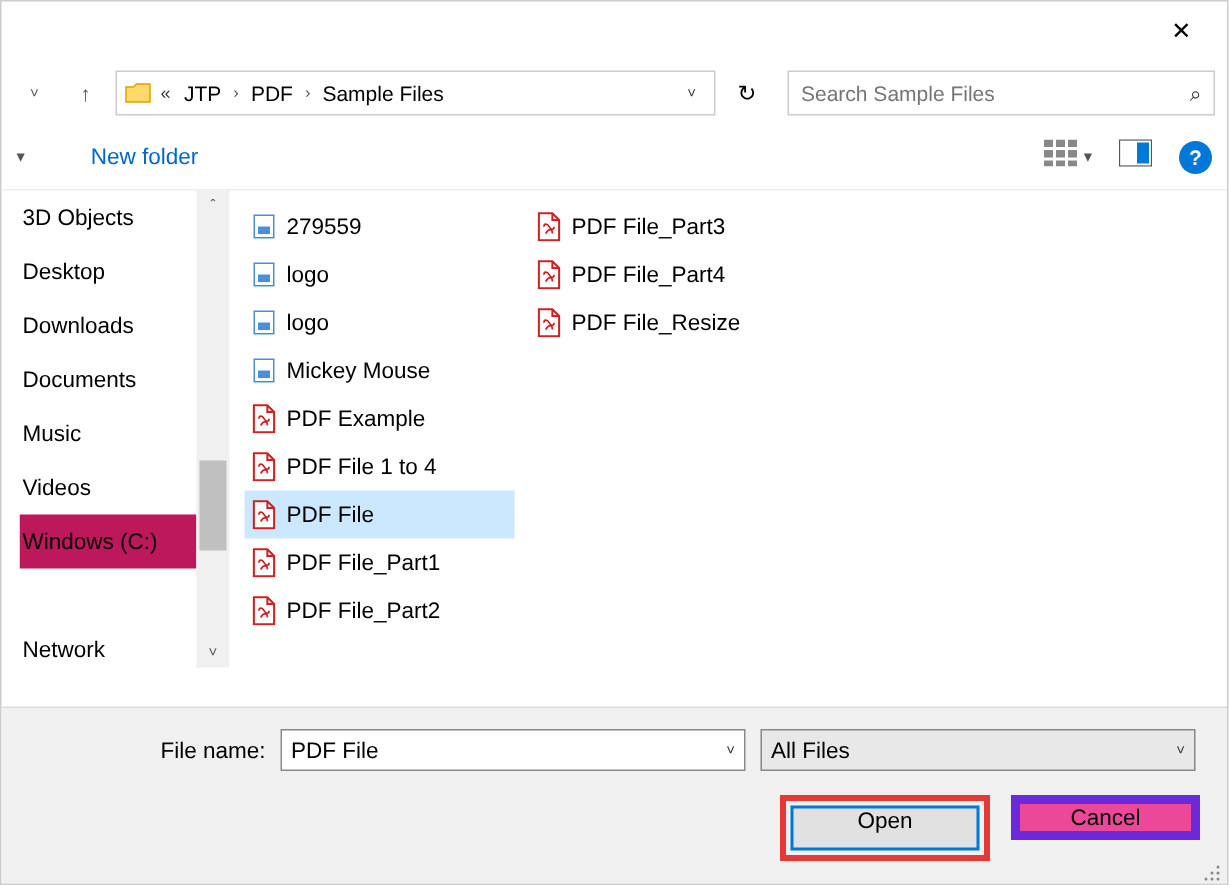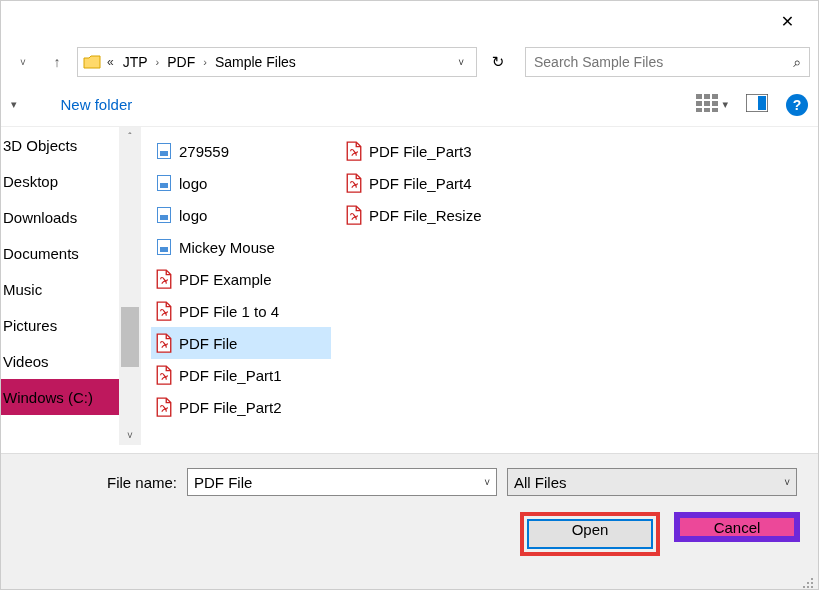--- a/index.html
+++ b/index.html
@@ -34,39 +34,39 @@
 .tb-dropdown { font-size: 11px; color: #555; cursor: pointer; }
 .new-folder-link { font-size: 15px; color: #0066cc; cursor: pointer; padding-left: 30px; }
 .toolbar-spacer { flex: 1; }
 .toolbar-right { display: flex; align-items: center; gap: 18px; }
 .view-btn { display: flex; align-items: center; gap: 4px; cursor: pointer; }
 .view-icon svg { width: 22px; height: 18px; }
 .preview-btn svg { width: 22px; height: 18px; }
 .help-btn { width: 22px; height: 22px; border-radius: 50%; background: #0078d7; color: #fff; display: flex; align-items: center; justify-content: center; font-size: 14px; font-weight: bold; cursor: pointer; }
 
 
-.main { display: flex; height: 380px; }
+.main { display: flex; height: 380px; padding-left: 12px; }
 .sidebar { width: 140px; position: relative; }
 .sidebar-inner { width: 118px; height: 100%; overflow: hidden; }
 .sidebar-item { height: 36px; display: flex; align-items: center; font-size: 15px; color: #000; padding-left: 2px; cursor: pointer; white-space: nowrap; }
 .sidebar-item.selected { background: #be185d; }
 .scrollbar-v { position: absolute; right: 0; top: 0; width: 22px; height: 318px; background: #f0f0f0; display: flex; flex-direction: column; align-items: center; }
 .scroll-arrow { width: 22px; height: 20px; display: flex; align-items: center; justify-content: center; font-size: 10px; color: #555; cursor: pointer; }
 .scroll-thumb { position: absolute; top: 180px; width: 18px; height: 60px; background: #c0c0c0; cursor: pointer; left: 2px; }
 
 .file-area { flex: 1; padding: 8px 10px; display: flex; gap: 10px; }
 .file-column { width: 180px; }
 .file-item { height: 32px; display: flex; align-items: center; gap: 6px; padding: 0 4px; cursor: pointer; font-size: 15px; color: #000; }
 .file-item.selected { background: #cce8ff; }
 .file-icon { width: 18px; height: 18px; display: flex; align-items: center; justify-content: center; }
 .img-icon { border: 1px solid #4a90d9; background: #fff; width: 14px; height: 16px; position: relative; }
 .img-icon::after { content: ""; position: absolute; bottom: 2px; left: 2px; width: 8px; height: 5px; background: #4a90d9; }
 
 
-.bottom { position: absolute; bottom: 0; left: 0; right: 0; height: 136px; background: #f0f0f0; border-top: 1px solid #ddd; padding: 14px 16px 10px 16px; }
+.bottom { position: absolute; bottom: 0; left: 0; right: 0; height: 118px; background: #f0f0f0; border-top: 1px solid #ddd; padding: 14px 16px 10px 16px; }
 .filename-row { display: flex; align-items: center; gap: 10px; margin-bottom: 16px; }
 .filename-label { font-size: 15px; color: #000; width: 160px; text-align: right; }
 .filename-input { width: 310px; height: 28px; border: 1px solid #888; background: #fff; padding: 0 6px; font-size: 15px; display: flex; align-items: center; justify-content: space-between; }
 .filename-input span:first-child { flex: 1; }
 .file-filter { width: 290px; height: 28px; border: 1px solid #888; background: #e8e8e8; padding: 0 6px; font-size: 15px; display: flex; align-items: center; justify-content: space-between; cursor: pointer; }
 .dropdown-caret { font-size: 10px; color: #333; }
 .buttons-row { display: flex; justify-content: flex-end; gap: 14px; padding-right: 2px; }
 .dlg-button { width: 126px; height: 30px; border: 6px solid #6d28d9; background: #ec4899; font-size: 15px; cursor: pointer; display: flex; align-items: center; justify-content: center; }
 .open-wrap { border: 4px solid #e53935; padding: 3px; }
 .open-btn { width: 126px; height: 30px; border: 2px solid #0078d7; background: #e1e1e1; font-size: 15px; cursor: pointer; display: flex; align-items: flex-start; justify-content: center; }
@@ -149,21 +149,20 @@
 </div>
 
 <div class="main">
   <div class="sidebar">
     <div class="sidebar-inner" id="sidebar-inner">
         <div class="sidebar-item">3D Objects</div>
         <div class="sidebar-item">Desktop</div>
         <div class="sidebar-item">Downloads</div>
         <div class="sidebar-item">Documents</div>
         <div class="sidebar-item">Music</div>
-        <div class="sidebar-item">Pictures</div>
         <div class="sidebar-item">Videos</div>
         <div class="sidebar-item selected">Windows (C:)</div>
         <div class="sidebar-item"></div>
         <div class="sidebar-item">Network</div>
       </div>
     <div class="scrollbar-v">
       <div class="scroll-arrow">ˆ</div>
       <div class="scroll-thumb"></div>
       <div class="scroll-arrow" style="position:absolute;bottom:0;">˅</div>
     </div>

